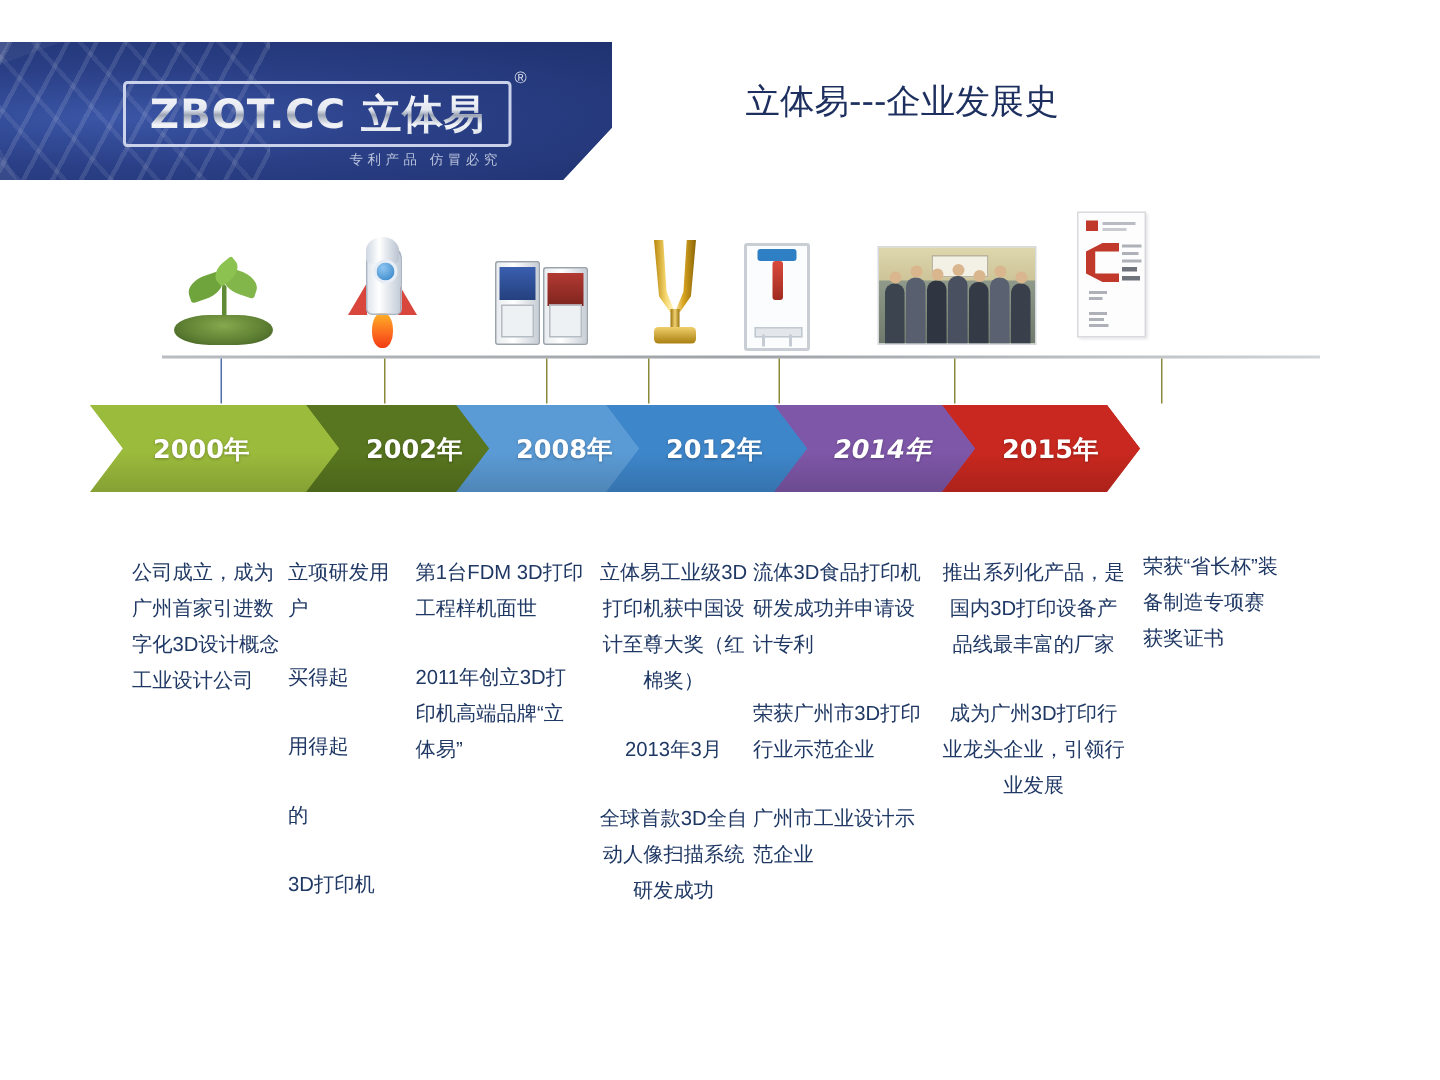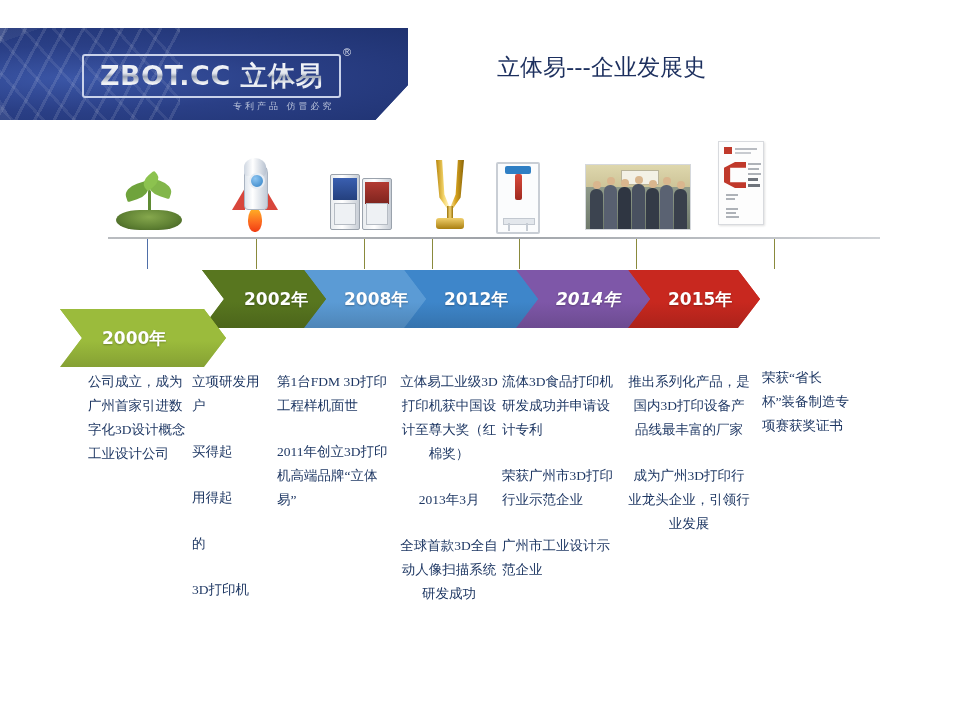--- a/index.html
+++ b/index.html
@@ -212,21 +212,21 @@
     margin-left:42px;white-space:nowrap;
     text-shadow:0 1px 2px rgba(0,0,0,.28);
     font-family:"DejaVu Sans","Liberation Sans",sans-serif;
   }
 
   
   .col{
     position:absolute;
     color:#1f3864;
     font-size:13.5px;line-height:24px;
-    font-family:Liberation Serif, serif;
+    font-family:Liberation Sans, sans-serif;
   }
   .col p{margin:0 0 22px 0;}
   .col p:last-child{margin-bottom:0;}
 </style>
 </head>
 <body>
 
 <div id="header-banner">
   <div class="bg-texture"></div>
   <div id="logo-box">
@@ -335,21 +335,21 @@
     <div class="ln b3"></div>
       <div class="ln b4"></div>
       <div class="ln b5"></div>
   </div>
 </div>
 
 <div id="axis-line"></div>
 <div id="axis-ticks"></div>
 
 <div id="chevron-band" style="width: 825px;">
-    <div class="chev" style="left: 0px; width: 166px; z-index: 20; background: linear-gradient(rgb(155, 187, 60) 0%, rgb(155, 187, 60) 55%, rgba(0, 0, 0, 0.14) 100%), rgb(155, 187, 60); margin-top: 39px;">
+    <div class="chev" style="left: 0px; width: 166px; z-index: 20; background: linear-gradient(rgb(155, 187, 60) 0%, rgb(155, 187, 60) 55%, rgba(0, 0, 0, 0.14) 100%), rgb(155, 187, 60);">
       <span class="lbl">2000年</span>
     </div>
     <div class="chev" style="left: 142px; width: 124px; z-index: 19; background: linear-gradient(rgb(88, 118, 31) 0%, rgb(88, 118, 31) 55%, rgba(0, 0, 0, 0.14) 100%), rgb(88, 118, 31);">
       <span class="lbl">2002年</span>
     </div>
     <div class="chev" style="left: 242px; width: 124px; z-index: 18; background: linear-gradient(rgb(91, 155, 213) 0%, rgb(91, 155, 213) 55%, rgba(0, 0, 0, 0.14) 100%), rgb(91, 155, 213);">
       <span class="lbl">2008年</span>
     </div>
     <div class="chev" style="left: 342px; width: 136px; z-index: 17; background: linear-gradient(rgb(62, 134, 202) 0%, rgb(62, 134, 202) 55%, rgba(0, 0, 0, 0.14) 100%), rgb(62, 134, 202);">
       <span class="lbl">2012年</span>

